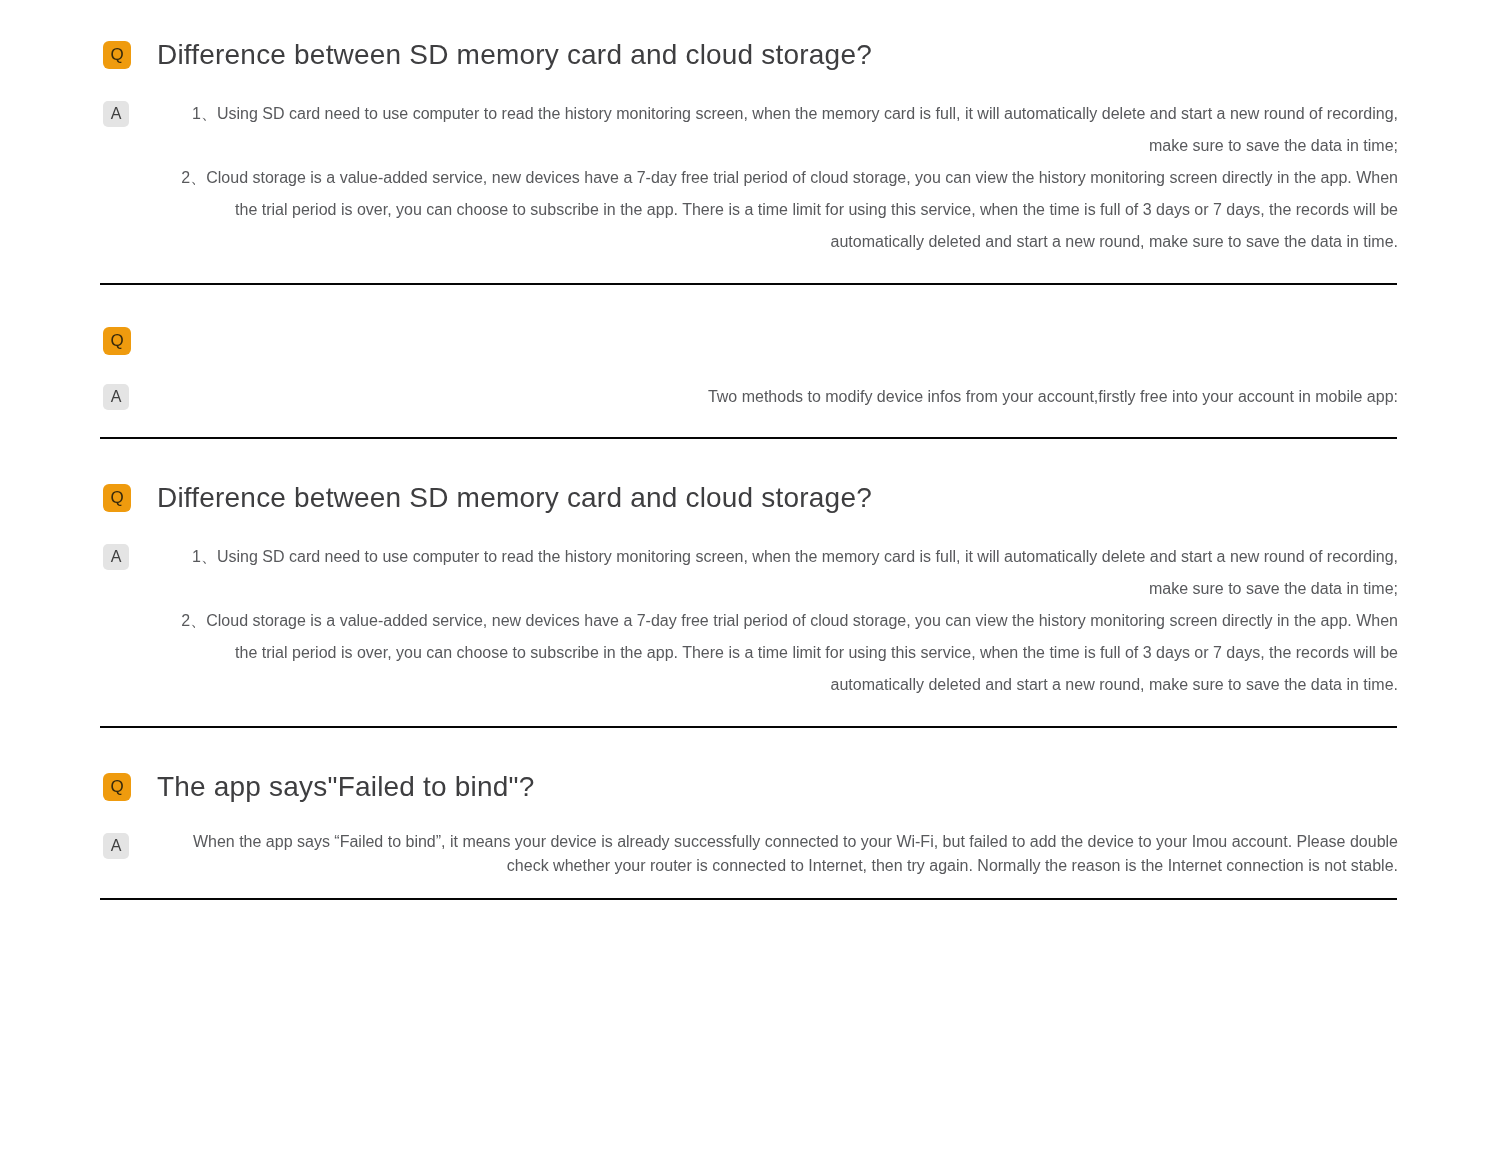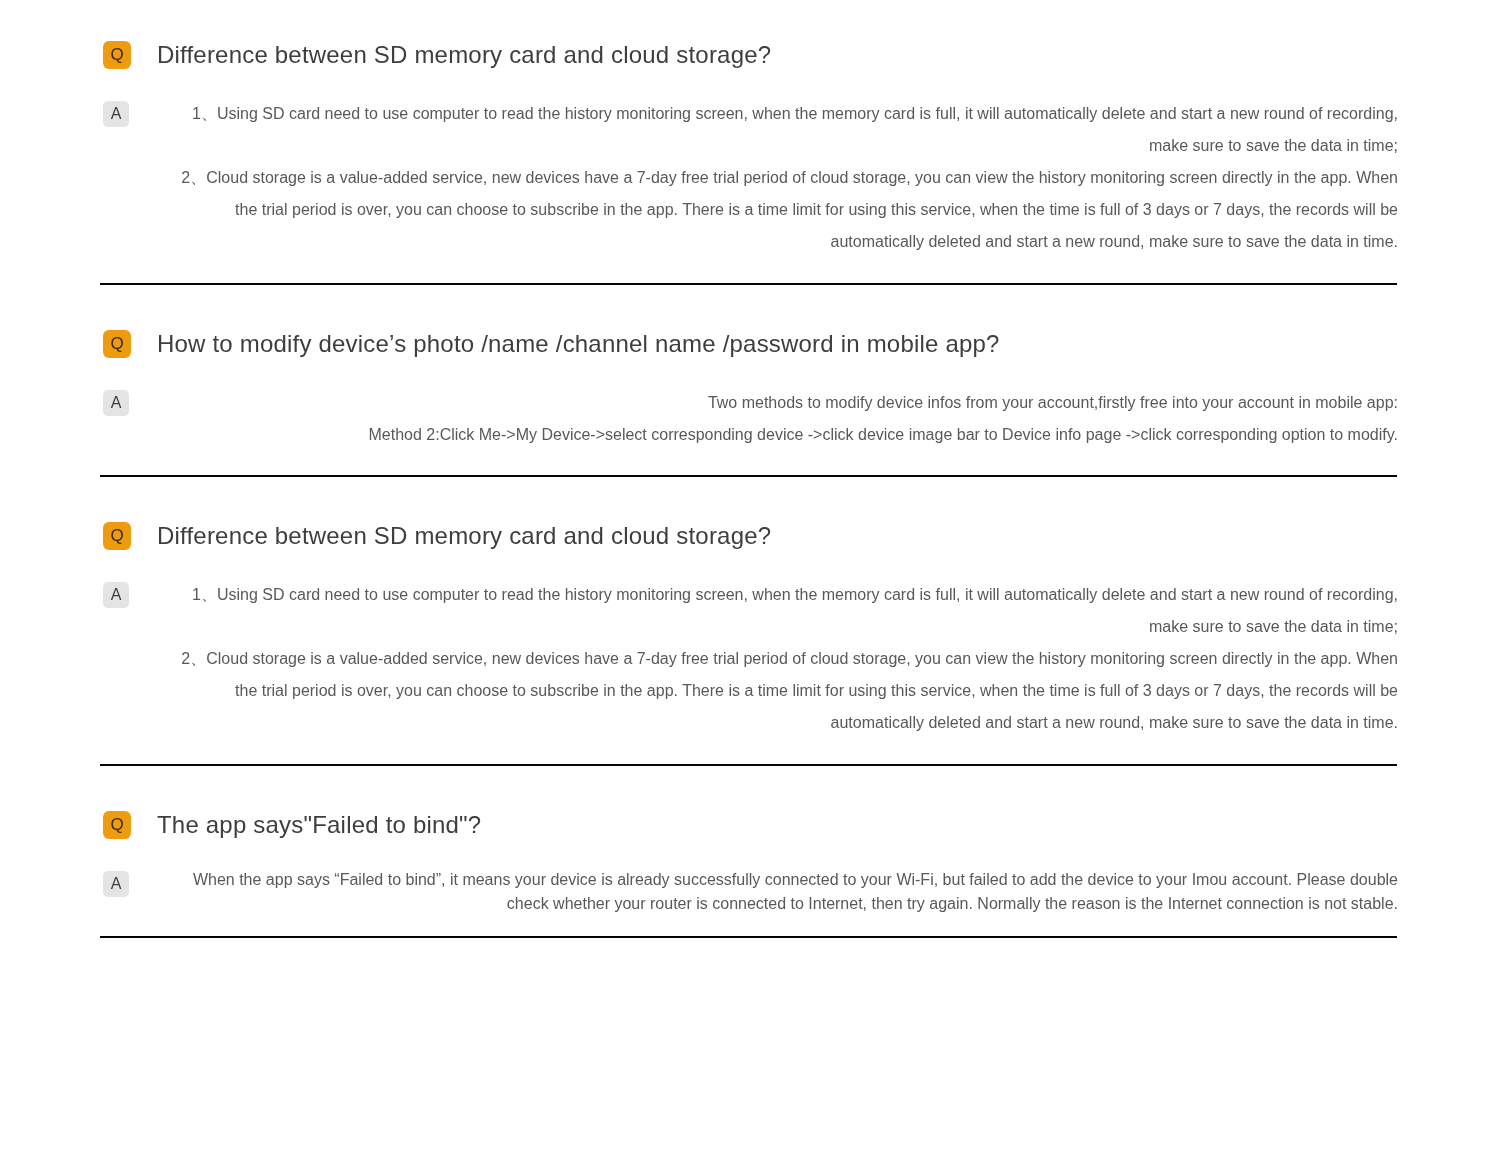--- a/index.html
+++ b/index.html
@@ -38,21 +38,21 @@
   .a-badge {
     width: 26px; height: 26px;
     border-radius: 5px;
     background: var(--a-badge, #E4E4E4);
     color: var(--a-letter, #3F3F3F);
     font-size: 16px;
     margin-top: 3px;
     margin-right: 29px;
   }
   .q-title {
-    font-size: 24px;
+    font-size: 28px;
     line-height: 34px;
     font-weight: 400;
     color: var(--title, #3E3E40);
     letter-spacing: 0.2px;
   }
   .a-row { display: flex; align-items: flex-start; }
   .a-body {
     width: 1240px;
     font-size: 16px;
     line-height: 32px;
@@ -95,27 +95,25 @@
         <p class="ans hang-num"><span class="marker">1、</span><span>Using SD card need to use computer to read the history monitoring screen, when the memory card is full, it will automatically delete and start a new round of recording, make sure to save the data in time;</span></p>
         <p class="ans hang-num"><span class="marker">2、</span><span>Cloud storage is a value-added service, new devices have a 7-day free trial period of cloud storage, you can view the history monitoring screen directly in the app. When the trial period is over, you can choose to subscribe in the app. There is a time limit for using this service, when the time is full of 3 days or 7 days, the records will be automatically deleted and start a new round, make sure to save the data in time.</span></p>
       </div>
     </div>
     <hr class="divider">
   </section>
 
   <section class="faq faq-2 not-first">
     <div class="q-row">
       <span class="badge q-badge">Q</span>
-      <h2 class="q-title">How to modify device’s photo /name /channel name /password in mobile app?</h2>
     </div>
     <div class="a-row">
       <span class="badge a-badge">A</span>
       <div class="a-body">
         <p class="ans"><span>Two methods to modify device infos from your account,firstly free into your account in mobile app:</span></p>
-        <p class="ans hang-method"><span class="marker">Method 2: </span><span>Click Me-&gt;My Device-&gt;select corresponding device -&gt;click device image bar to Device info page -&gt;click corresponding option to modify.</span></p>
       </div>
     </div>
     <hr class="divider">
   </section>
 
   <section class="faq faq-3 not-first">
     <div class="q-row">
       <span class="badge q-badge">Q</span>
       <h2 class="q-title">Difference between SD memory card and cloud storage?</h2>
     </div>

